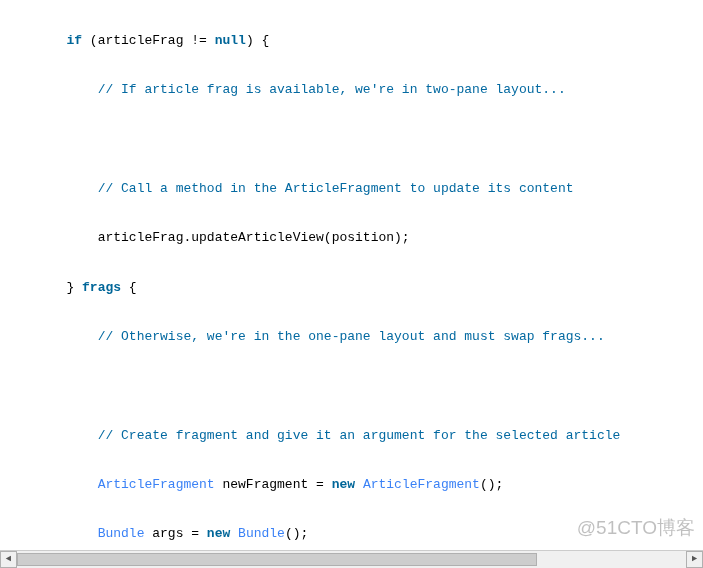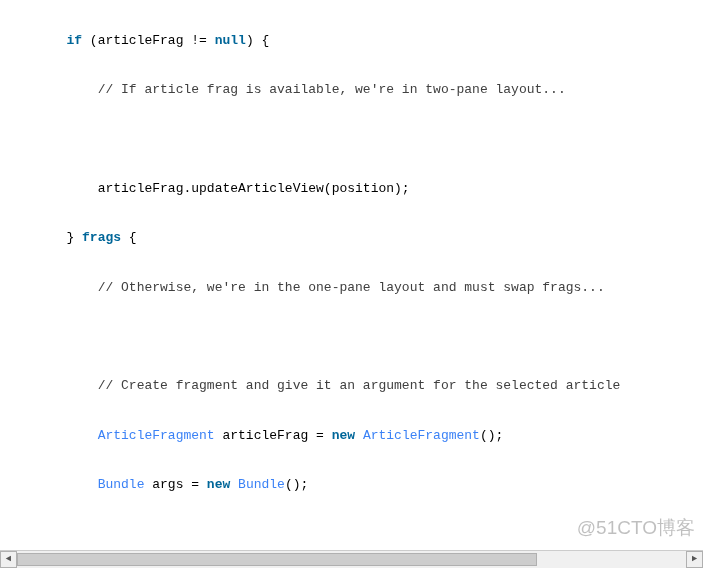--- a/index.html
+++ b/index.html
@@ -16,21 +16,21 @@
     position: relative;
     box-sizing: border-box;
   }
   .code-area {
     padding: 4px 0 4px 4px;
     white-space: pre;
     overflow: hidden;
   }
   .kw { color: #006699; font-weight: bold; }
   .type { color: #3b82f6; }
-  .comment { color: #404040; }
+  .comment { color: #0369a1; }
   .watermark {
     position: absolute;
     right: 8px;
     bottom: 22px;
     color: rgba(0,0,0,0.25);
     font-family: Arial, sans-serif;
     font-size: 19px;
   }
   .scrollbar-h {
     position: absolute;
@@ -73,26 +73,27 @@
   }
   .line { display: block; }
 </style>
 </head>
 <body>
 
 <div class="code-area">
 <span class="line"><span>        </span><span class="kw">if</span><span> (articleFrag != </span><span class="kw">null</span><span>) {</span></span>
 <span class="line"><span>            </span><span class="comment">// If article frag is available, we're in two-pane layout...</span></span>
 <span class="line"> </span>
+<span class="line"><span>            </span><span class="comment">// Call a method in the ArticleFragment to update its content</span></span>
 <span class="line"><span>            </span><span>articleFrag.updateArticleView(position);</span></span>
 <span class="line"><span>        </span><span>} </span><span class="kw">frags</span><span> {</span></span>
 <span class="line"><span>            </span><span class="comment">// Otherwise, we're in the one-pane layout and must swap frags...</span></span>
 <span class="line"> </span>
 <span class="line"><span>            </span><span class="comment">// Create fragment and give it an argument for the selected article</span></span>
-<span class="line"><span>            </span><span class="type">ArticleFragment</span><span> articleFrag = </span><span class="kw">new</span><span> </span><span class="type">ArticleFragment</span><span>();</span></span>
+<span class="line"><span>            </span><span class="type">ArticleFragment</span><span> newFragment = </span><span class="kw">new</span><span> </span><span class="type">ArticleFragment</span><span>();</span></span>
 <span class="line"><span>            </span><span class="type">Bundle</span><span> args = </span><span class="kw">new</span><span> </span><span class="type">Bundle</span><span>();</span></span>
 
 
 
 
 
 
 
 
 

